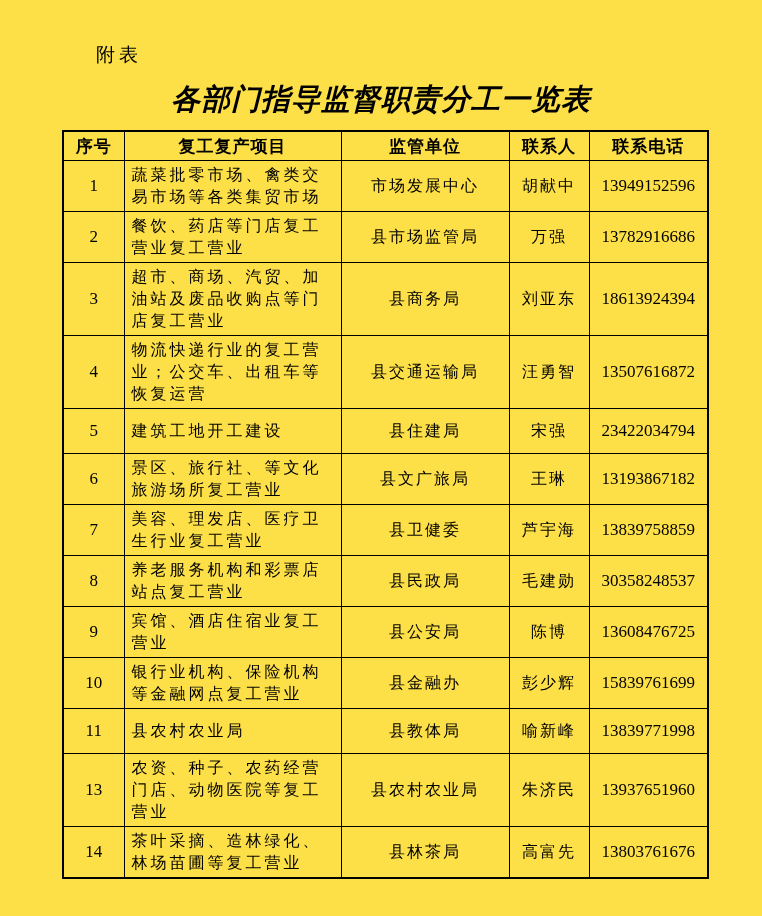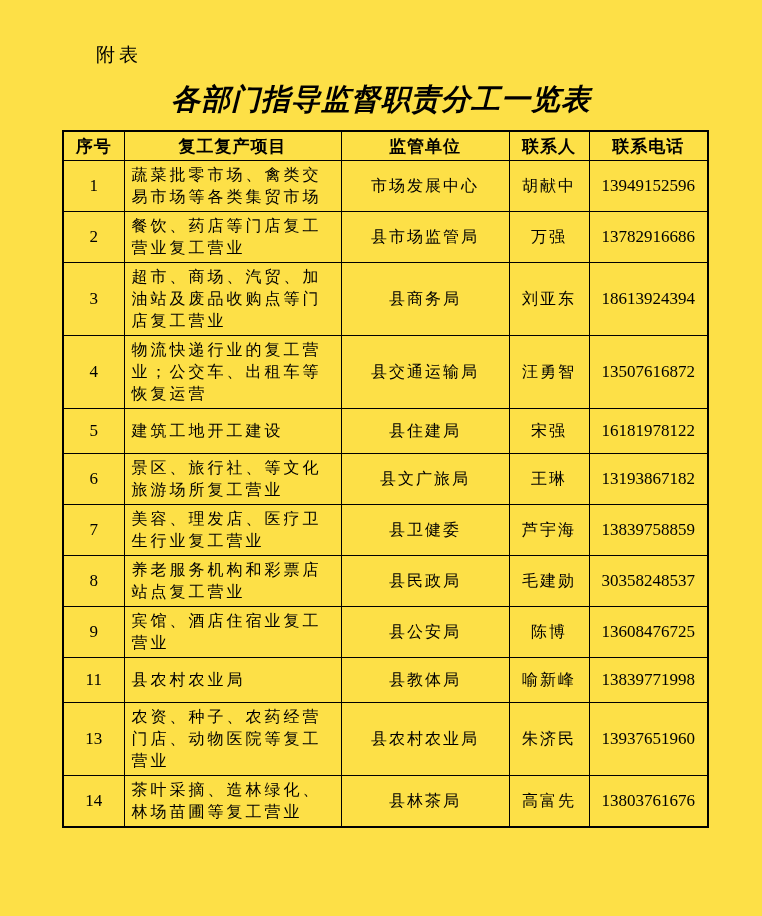--- a/index.html
+++ b/index.html
@@ -135,21 +135,21 @@
       <td class="col-project">物流快递行业的复工营业；公交车、出租车等恢复运营</td>
       <td class="col-unit">县交通运输局</td>
       <td class="col-contact">汪勇智</td>
       <td class="col-phone">13507616872</td>
     </tr>
         <tr>
       <td class="col-no">5</td>
       <td class="col-project">建筑工地开工建设</td>
       <td class="col-unit">县住建局</td>
       <td class="col-contact">宋强</td>
-      <td class="col-phone">16181978122</td>
+      <td class="col-phone">23422034794</td>
     </tr>
         <tr>
       <td class="col-no">6</td>
       <td class="col-project">景区、旅行社、等文化旅游场所复工营业</td>
       <td class="col-unit">县文广旅局</td>
       <td class="col-contact">王琳</td>
       <td class="col-phone">13193867182</td>
     </tr>
         <tr>
       <td class="col-no">7</td>
@@ -166,20 +166,27 @@
       <td class="col-phone">30358248537</td>
     </tr>
         <tr>
       <td class="col-no">9</td>
       <td class="col-project">宾馆、酒店住宿业复工营业</td>
       <td class="col-unit">县公安局</td>
       <td class="col-contact">陈博</td>
       <td class="col-phone">13608476725</td>
     </tr>
         <tr>
+      <td class="col-no">10</td>
+      <td class="col-project">银行业机构、保险机构等金融网点复工营业</td>
+      <td class="col-unit">县金融办</td>
+      <td class="col-contact">彭少辉</td>
+      <td class="col-phone">15839761699</td>
+    </tr>
+        <tr>
       <td class="col-no">11</td>
       <td class="col-project">县农村农业局</td>
       <td class="col-unit">县教体局</td>
       <td class="col-contact">喻新峰</td>
       <td class="col-phone">13839771998</td>
     </tr>
         <tr>
       <td class="col-no">13</td>
       <td class="col-project">农资、种子、农药经营门店、动物医院等复工营业</td>
       <td class="col-unit">县农村农业局</td>

